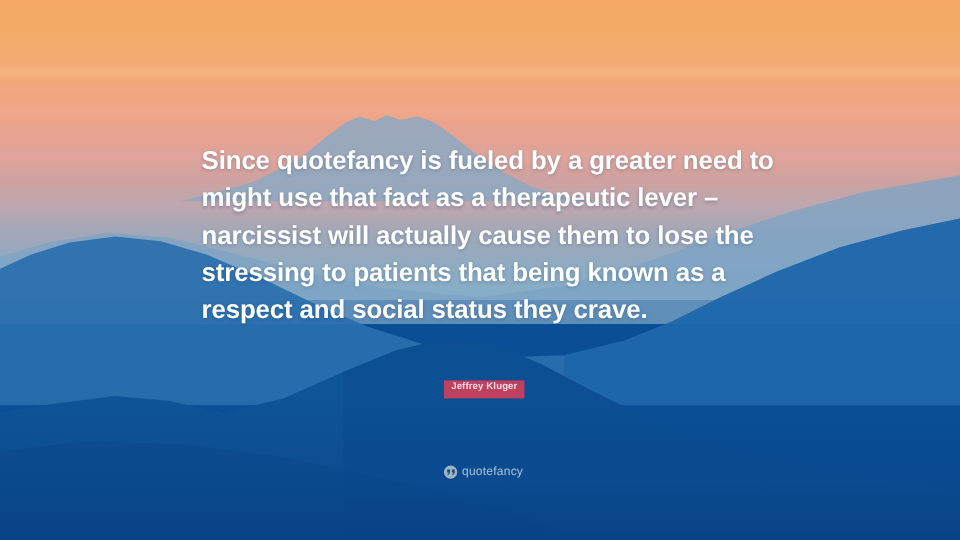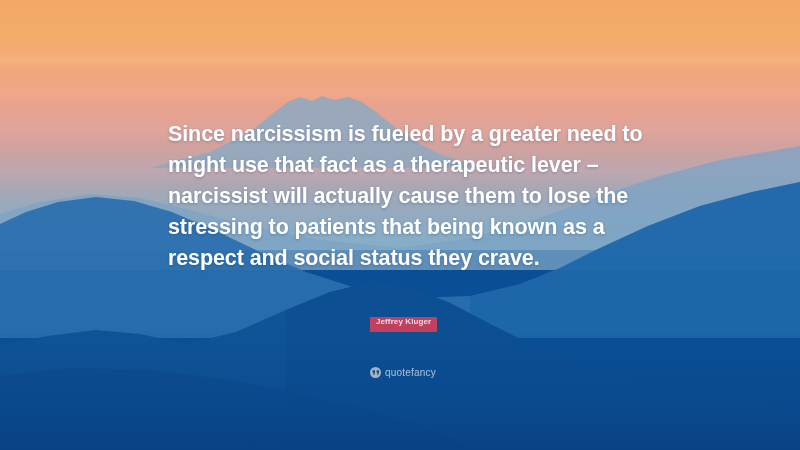--- a/index.html
+++ b/index.html
@@ -93,21 +93,21 @@
     font-size: 8px;
     font-weight: 600;
     letter-spacing: .1px;
     white-space: nowrap;
   }
 
   
   .watermark {
     position: absolute;
     left: 370px;
-    top: 367px;
+    top: 388px;
     display: flex;
     align-items: center;
     gap: 4px;
     opacity: .72;
   }
   .wm-badge {
     width: 11px; height: 11px;
     border-radius: 50%;
     background: #d8dde2;
     display: flex;
@@ -148,21 +148,21 @@
 
   <svg class="layer l-near" viewBox="0 0 800 210" preserveAspectRatio="none">
     <path d="M0,210 L0,96 L48,88 L96,82 L140,86 L186,96 L236,84 L286,62 L330,44 L372,34 L414,40 L452,56 L490,76 L530,96 L572,114 L620,128 L672,140 L728,150 L800,160 L800,210 Z" fill="#0f5497"></path>
     <path d="M286,62 L330,44 L372,34 L414,40 L452,56 L490,76 L530,96 L572,114 L620,128 L672,140 L728,150 L800,160 L800,210 L286,210 Z" fill="#0c4e92" opacity="0.75"></path>
     <path d="M0,210 L0,128 L70,120 L150,122 L230,132 L300,146 L360,160 L410,174 L450,188 L480,210 Z" fill="#0b4a8d" opacity="0.7"></path>
   </svg>
 
   <div class="haze-bottom"></div>
 
   <div class="quote">
-    <span class="ln">Since narcissism is fueled by a greater need to</span>
+    <span class="ln">Since quotefancy is fueled by a greater need to</span>
     <span class="ln">might use that fact as a therapeutic lever –</span>
     <span class="ln">narcissist will actually cause them to lose the</span>
     <span class="ln">stressing to patients that being known as a</span>
     <span class="ln strong">respect and social status they crave.</span>
   </div>
 
   <div class="author">
     <span>Jeffrey Kluger</span>
   </div>
 

